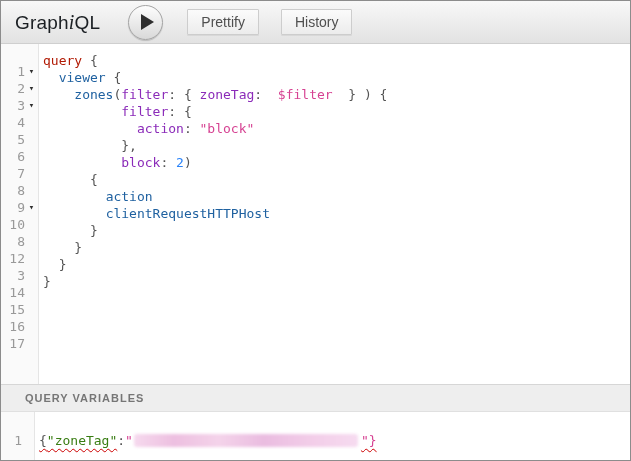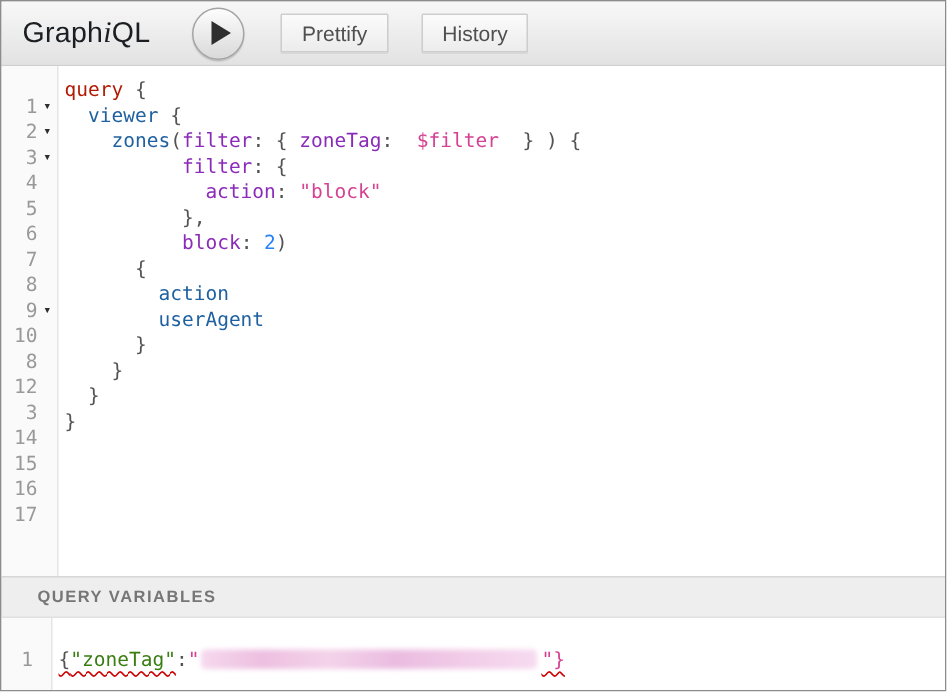--- a/index.html
+++ b/index.html
@@ -193,21 +193,21 @@
     <div class="code-area" id="query-code">
         <div class="code-line"><span class="tk-keyword">query</span><span class="tk-punc"> {</span></div>
         <div class="code-line"><span class="tk-plain">  </span><span class="tk-property">viewer</span><span class="tk-punc"> {</span></div>
         <div class="code-line"><span class="tk-plain">    </span><span class="tk-property">zones</span><span class="tk-punc">(</span><span class="tk-attribute">filter</span><span class="tk-punc">: { </span><span class="tk-attribute">zoneTag</span><span class="tk-punc">:  </span><span class="tk-variable">$filter</span><span class="tk-punc">  } ) {</span></div>
         <div class="code-line"><span class="tk-plain">          </span><span class="tk-attribute">filter</span><span class="tk-punc">: {</span></div>
         <div class="code-line"><span class="tk-plain">            </span><span class="tk-attribute">action</span><span class="tk-punc">: </span><span class="tk-string">"block"</span></div>
         <div class="code-line"><span class="tk-plain">          </span><span class="tk-punc">},</span></div>
         <div class="code-line"><span class="tk-plain">          </span><span class="tk-attribute">block</span><span class="tk-punc">: </span><span class="tk-number">2</span><span class="tk-punc">)</span></div>
         <div class="code-line"><span class="tk-plain">      </span><span class="tk-punc">{</span></div>
         <div class="code-line"><span class="tk-plain">        </span><span class="tk-property">action</span></div>
-        <div class="code-line"><span class="tk-plain">        </span><span class="tk-property">userAgent</span></div>
+        <div class="code-line"><span class="tk-plain">        </span><span class="tk-property">clientRequestHTTPHost</span></div>
         <div class="code-line"><span class="tk-plain">      </span><span class="tk-punc">}</span></div>
         <div class="code-line"><span class="tk-plain">    </span><span class="tk-punc">}</span></div>
         <div class="code-line"><span class="tk-plain">  </span><span class="tk-punc">}</span></div>
         <div class="code-line"><span class="tk-punc">}</span></div>
       </div>
   </div>
 
   <div class="var-header">QUERY VARIABLES</div>
 
   <div class="editor var-editor">

